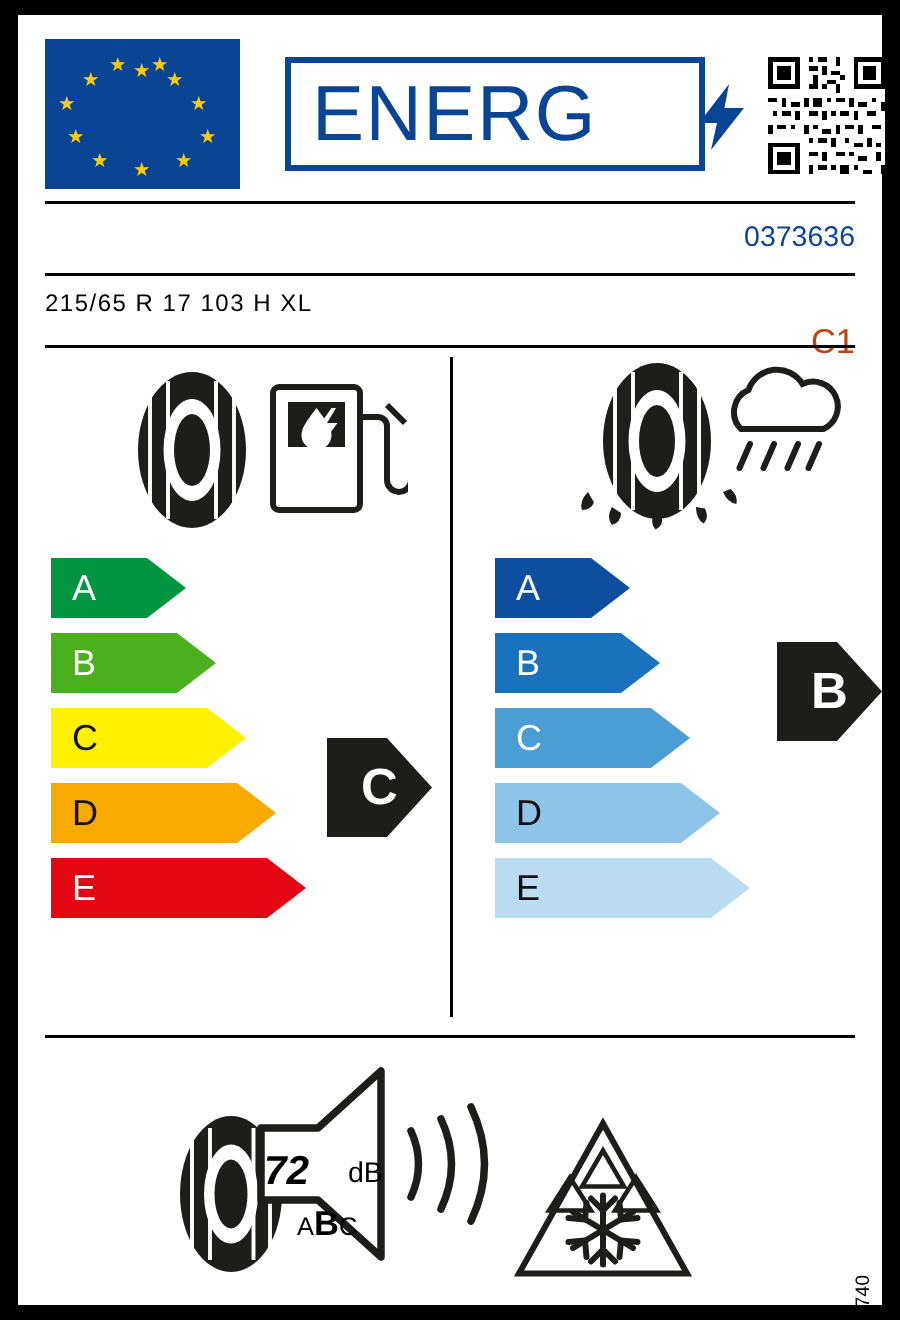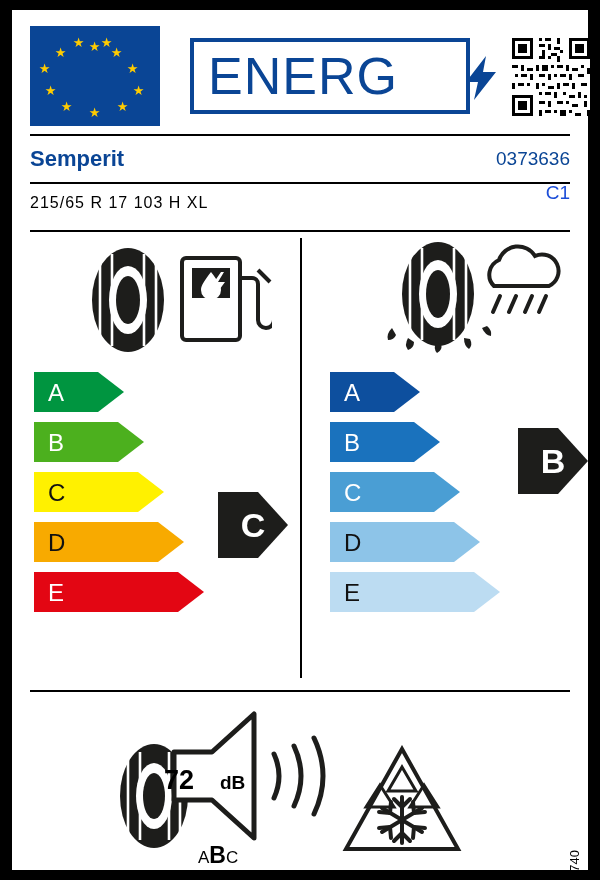--- a/index.html
+++ b/index.html
@@ -107,23 +107,23 @@
     position: absolute;
     left: 18px;
     top: 184px;
     font-size: 16px;
     color: #000;
     letter-spacing: 1px;
   }
   .class-code {
     position: absolute;
     right: 18px;
-    top: 172px;
-    font-size: 19px;
-    color: #1d4ed8;
+    top: 204px;
+    font-size: 23px;
+    color: #c2410c;
   }
 
   
   .pictos { position: absolute; }
 
   
   .gradecol {
     position: absolute;
   }
   .grade {
@@ -307,21 +307,20 @@
             <rect x="19" y="24" width="1" height="1"></rect>
             <rect x="21" y="25" width="2" height="1"></rect>
           <rect x="25" y="24" width="1" height="2"></rect>
         </g>
       </svg>
     </div>
   </div>
 
   <div class="rule" style="left:18px; top:124px; width:540px; height:2px;"></div>
 
-  <div class="brand">Semperit</div>
   <div class="serial">0373636</div>
 
   <div class="rule" style="left:18px; top:172px; width:540px; height:2px;"></div>
 
   <div class="tyre-size">215/65 R 17 103 H XL</div>
   <div class="class-code">C1</div>
 
   <div class="rule" style="left:18px; top:220px; width:540px; height:2px;"></div>
 
   <div class="vdivider" style="left:288px; top:228px; height:440px;"></div>
@@ -488,24 +487,24 @@
       </g>
 
       <g fill="none" stroke="#1d1d1b" stroke-width="5" stroke-linecap="round">
         <path d="M172 44 q10 22 0 44"></path>
         <path d="M192 36 q14 30 0 60"></path>
         <path d="M212 28 q18 38 0 76"></path>
       </g>
     </svg>
   </div>
 
-  <div class="noise-db" style="left:152px; top:755px;">72</div>
-  <div class="noise-unit" style="left:208px; top:762px;font-weight:bold;">dB</div>
-
-  <div class="noise-abc" style="left:186px; top:832px;">
+  <div class="noise-db" style="left:164px; top:755px;font-style:italic;">72</div>
+  <div class="noise-unit" style="left:220px; top:762px;">dB</div>
+
+  <div class="noise-abc" style="left:186px; top:792px;">
     <span>A</span><b>B</b><span>C</span>
   </div>
 
   <div class="pictos" style="left:330px; top:735px; width:120px; height:110px;">
     <svg width="120" height="110" viewBox="0 0 120 110">
       <g fill="none" stroke="#1d1d1b" stroke-width="4">
         <path d="M60 4 L116 104 H4 Z"></path>
         <path d="M38 40 L52 62 H24 Z" stroke-width="3"></path>
         <path d="M82 40 L96 62 H68 Z" stroke-width="3"></path>
         <path d="M60 22 L74 46 H46 Z" stroke-width="3"></path>

